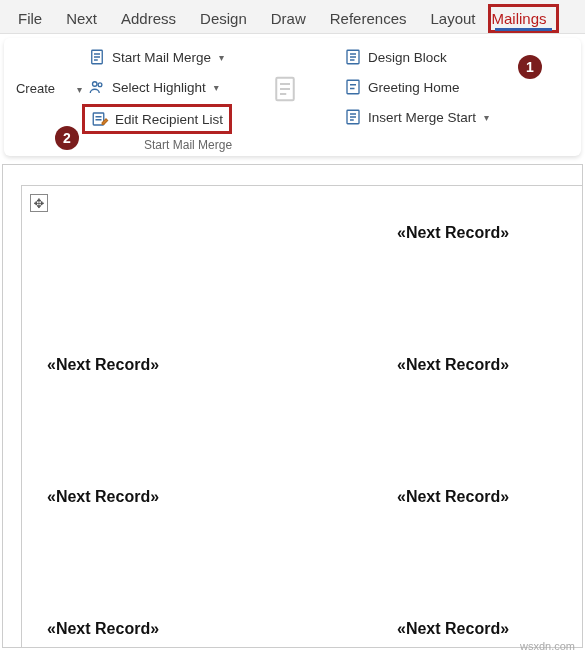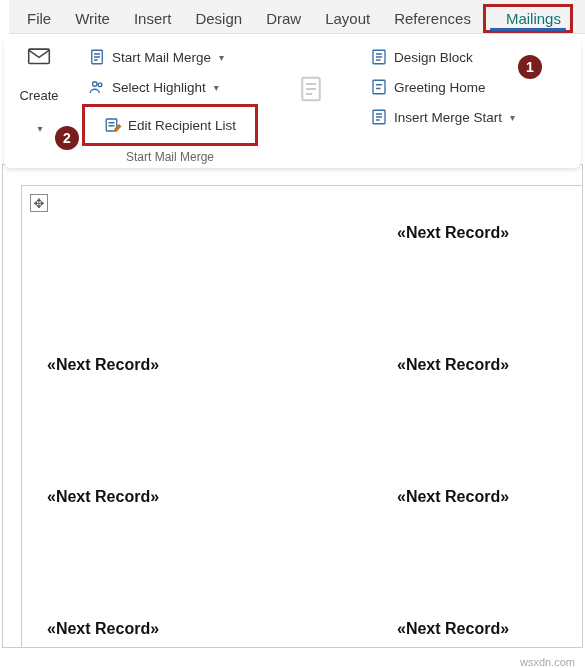--- a/index.html
+++ b/index.html
@@ -13,33 +13,32 @@
     overflow: hidden;
     position: relative;
   }
   .tabbar {
     background: #f3f3f3;
     height: 34px;
     display: flex;
     align-items: flex-end;
     padding: 0 6px;
     border-bottom: 1px solid #e0e0e0;
-    margin-left: 9px;
   }
   .tab {
     padding: 6px 12px 6px 12px;
     color: #444;
     font-size: 15px;
     cursor: default;
     user-select: none;
   }
   .tab.highlighted {
     border: 3px solid #b22222;
-    padding: 3px 9px 3px 20px;
-    color: #0f766e;
+    padding: 3px 9px 3px 1px;
+    color: #b91c1c;
     position: relative;
   }
   .tab.highlighted::after {
     content: "";
     position: absolute;
     left: 4px;
     right: 4px;
     bottom: -1px;
     height: 3px;
     background: #2f5fb0;
@@ -62,31 +61,31 @@
     background: #fff;
     padding: 6px 10px 4px 10px;
     display: flex;
     gap: 18px;
     box-shadow: 0 2px 4px rgba(0,0,0,0.12);
     margin: 4px 4px 0 4px;
     border-radius: 6px;
     position: relative;
     z-index: 5;
   }
-  .group { display: flex; flex-direction: column; }
+  .group { display: flex; flex-direction: column; align-items: flex-end; }
   .group-body { display: flex; gap: 6px; flex: 1; }
   .group-label {
     text-align: center;
     font-size: 12px;
     color: #666;
     margin-top: 4px;
   }
   .bigbtn {
     display: flex;
-    flex-direction: column;
+    flex-direction: row;
     align-items: center;
     justify-content: center;
     width: 56px;
     height: 90px;
     gap: 20px;
     color: #333;
   }
   .bigbtn.disabled { color: #bbb; }
   .bigbtn .lbl { font-size: 13px; line-height: 1.1; text-align: center; }
   .vstack { display: flex; flex-direction: column; gap: 4px; }
@@ -95,22 +94,22 @@
     align-items: center;
     gap: 6px;
     padding: 2px 6px;
     height: 26px;
     color: #333;
     white-space: nowrap;
     font-size: 13.5px;
   }
   .smallbtn.framed {
     border: 3px solid #b22222;
-    padding: 1px 19px;
-    height: 42px;
+    padding: 1px 6px;
+    height: 30px;
   }
   .chev { font-size: 10px; color: #666; margin-left: 2px; }
   .icon { width: 18px; height: 18px; flex: 0 0 18px; }
   .icon-lg { width: 30px; height: 30px; }
   .edge-icons {
     position: absolute;
     right: 4px;
     top: 40px;
     display: flex;
     flex-direction: column;
@@ -156,36 +155,36 @@
     font-size: 16px;
     font-weight: 600;
     color: #111;
     padding-top: 6px;
   }
   .merge-cell.left { width: 350px; }
   .merge-cell.right { width: 220px; }
   .watermark {
     position: absolute;
     right: 10px;
-    bottom: 0;
+    bottom: 16px;
     font-size: 11px;
     color: #aaa;
   }
 </style>
 </head>
 <body>
 
 <div class="tabbar">
   <div class="tab">File</div>
-  <div class="tab">Write</div>
-  <div class="tab">Insert</div>
+  <div class="tab">Next</div>
+  <div class="tab">Address</div>
   <div class="tab">Design</div>
   <div class="tab">Draw</div>
+  <div class="tab">References</div>
   <div class="tab">Layout</div>
-  <div class="tab">References</div>
   <div class="tab highlighted">Mailings</div>
 </div>
 
 <div class="badge" style="left:518px; top:55px;">1</div>
 <div class="badge" style="left:55px; top:126px;">2</div>
 
 <div class="ribbon">
 
   <div class="group">
     <div class="group-body">

